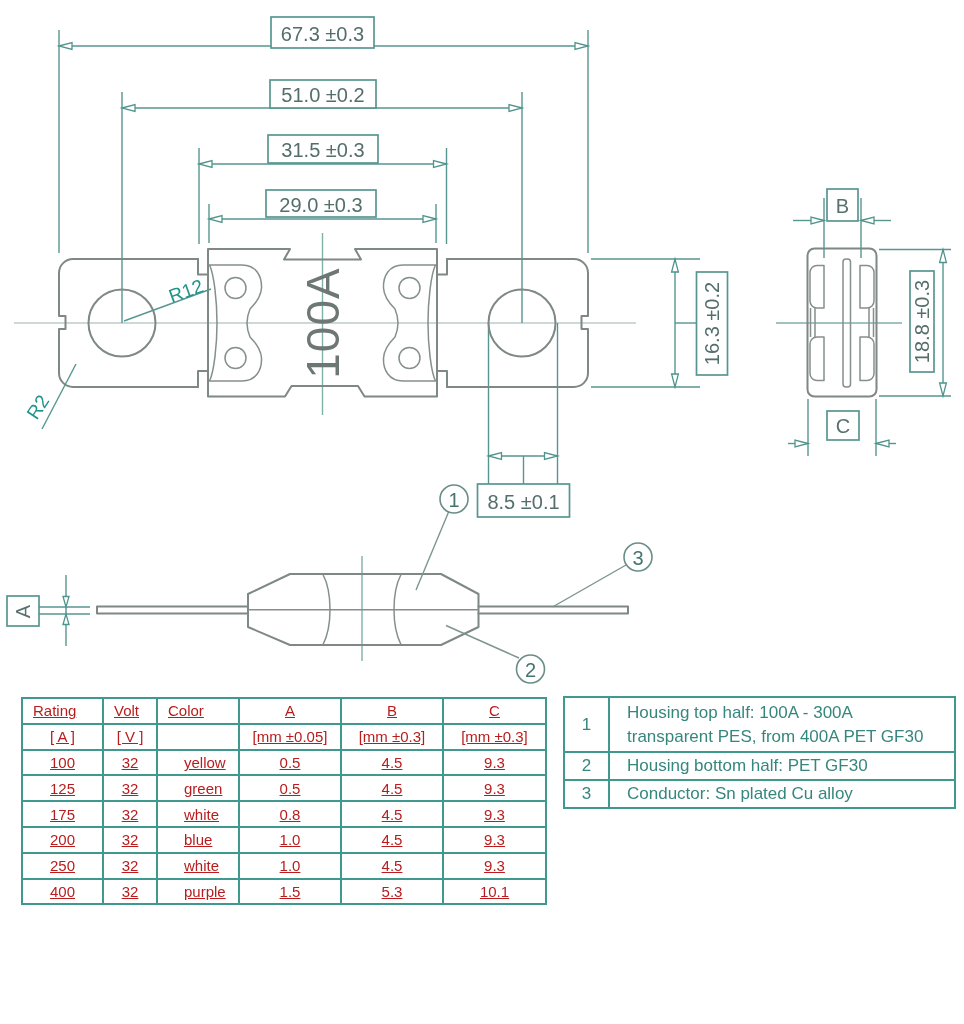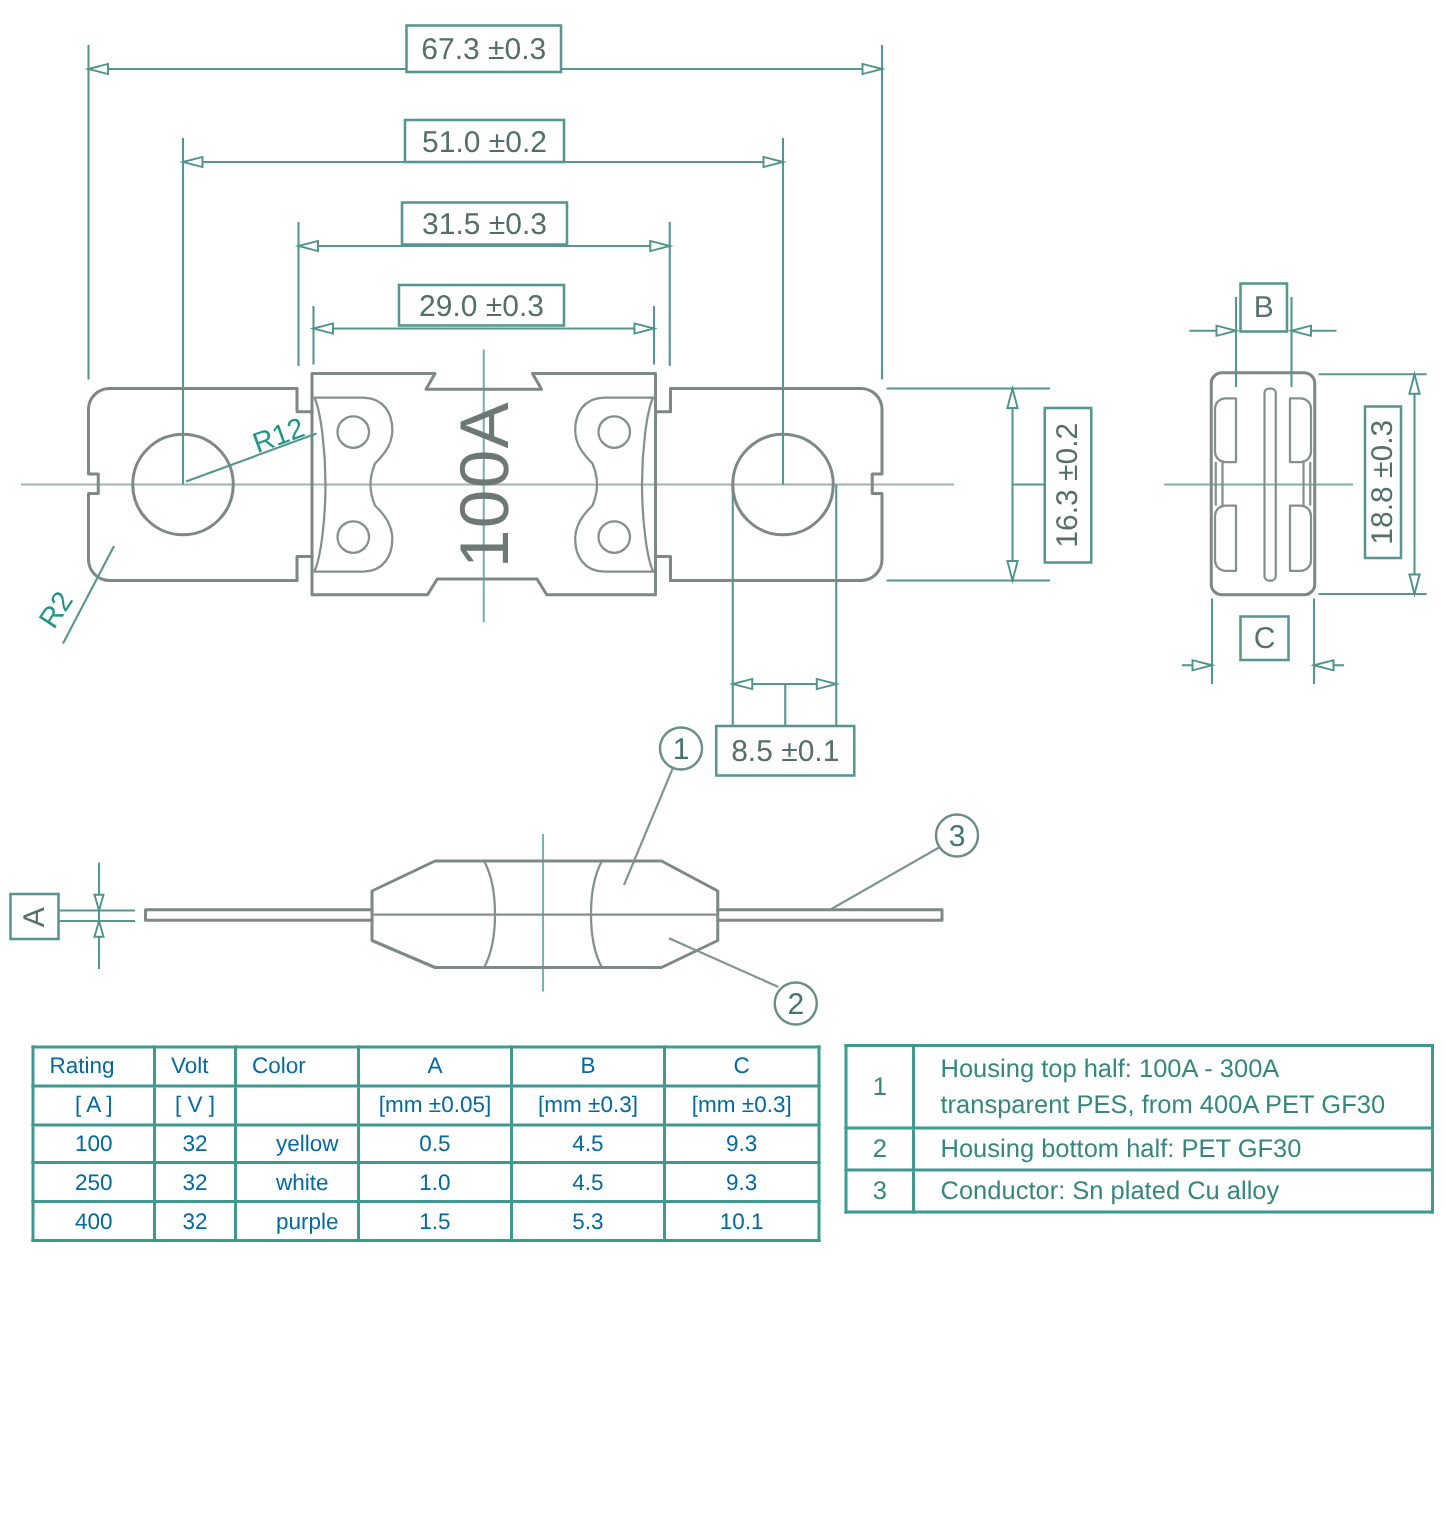--- a/index.html
+++ b/index.html
@@ -16,21 +16,21 @@
   .arr {fill:#fff;stroke:#4f948c;stroke-width:1.3;stroke-linejoin:miter;}
   .cc  {fill:#fff;stroke:#6b8d88;stroke-width:1.6;}
   .dtext{fill:#546e6a;font:20px "Liberation Sans",sans-serif;text-anchor:middle;}
   .ltext{fill:#57716d;font:20px "Liberation Sans",sans-serif;text-anchor:middle;}
   .rtext{fill:#20948a;font:19px "Liberation Sans",sans-serif;text-anchor:middle;}
   .ntext{fill:#44756f;font:20px "Liberation Sans",sans-serif;text-anchor:middle;}
   .mark {fill:#6d7773;font:46px "Liberation Sans",sans-serif;text-anchor:middle;letter-spacing:1px;}
   
   table{border-collapse:collapse;position:absolute;background:#fff;}
   #spec-table{left:21px;top:697px;width:524px;table-layout:fixed;
-    font-size:15px;color:#0369a1;}
+    font-size:15px;color:#b91c1c;text-decoration:underline;}
   #spec-table td,#spec-table th{border:2px solid #3f998e;padding:0 0;height:23.8px;
     font-weight:normal;text-align:center;overflow:hidden;white-space:nowrap;}
   #spec-table .al{text-align:left;padding-left:10px;}
   #spec-table .cl-col{text-align:left;padding-left:26px;}
   
   #legend-table{left:563px;top:696px;width:391px;table-layout:fixed;
     font-size:17px;color:#35877d;}
   #legend-table td{border:2px solid #3f998e;padding:1px 0;text-align:center;vertical-align:middle;}
   #legend-table .txt{text-align:left;padding-left:17px;white-space:pre-line;line-height:24px;}
   #legend-table tr.tall td{height:51px;}
@@ -249,20 +249,44 @@
   <tbody>
       <tr>
         <td>100</td>
         <td>32</td>
         <td class="cl-col">yellow</td>
         <td>0.5</td>
         <td>4.5</td>
         <td>9.3</td>
       </tr>
       <tr>
+        <td>125</td>
+        <td>32</td>
+        <td class="cl-col">green</td>
+        <td>0.5</td>
+        <td>4.5</td>
+        <td>9.3</td>
+      </tr>
+      <tr>
+        <td>175</td>
+        <td>32</td>
+        <td class="cl-col">white</td>
+        <td>0.8</td>
+        <td>4.5</td>
+        <td>9.3</td>
+      </tr>
+      <tr>
+        <td>200</td>
+        <td>32</td>
+        <td class="cl-col">blue</td>
+        <td>1.0</td>
+        <td>4.5</td>
+        <td>9.3</td>
+      </tr>
+      <tr>
         <td>250</td>
         <td>32</td>
         <td class="cl-col">white</td>
         <td>1.0</td>
         <td>4.5</td>
         <td>9.3</td>
       </tr>
       <tr>
         <td>400</td>
         <td>32</td>

